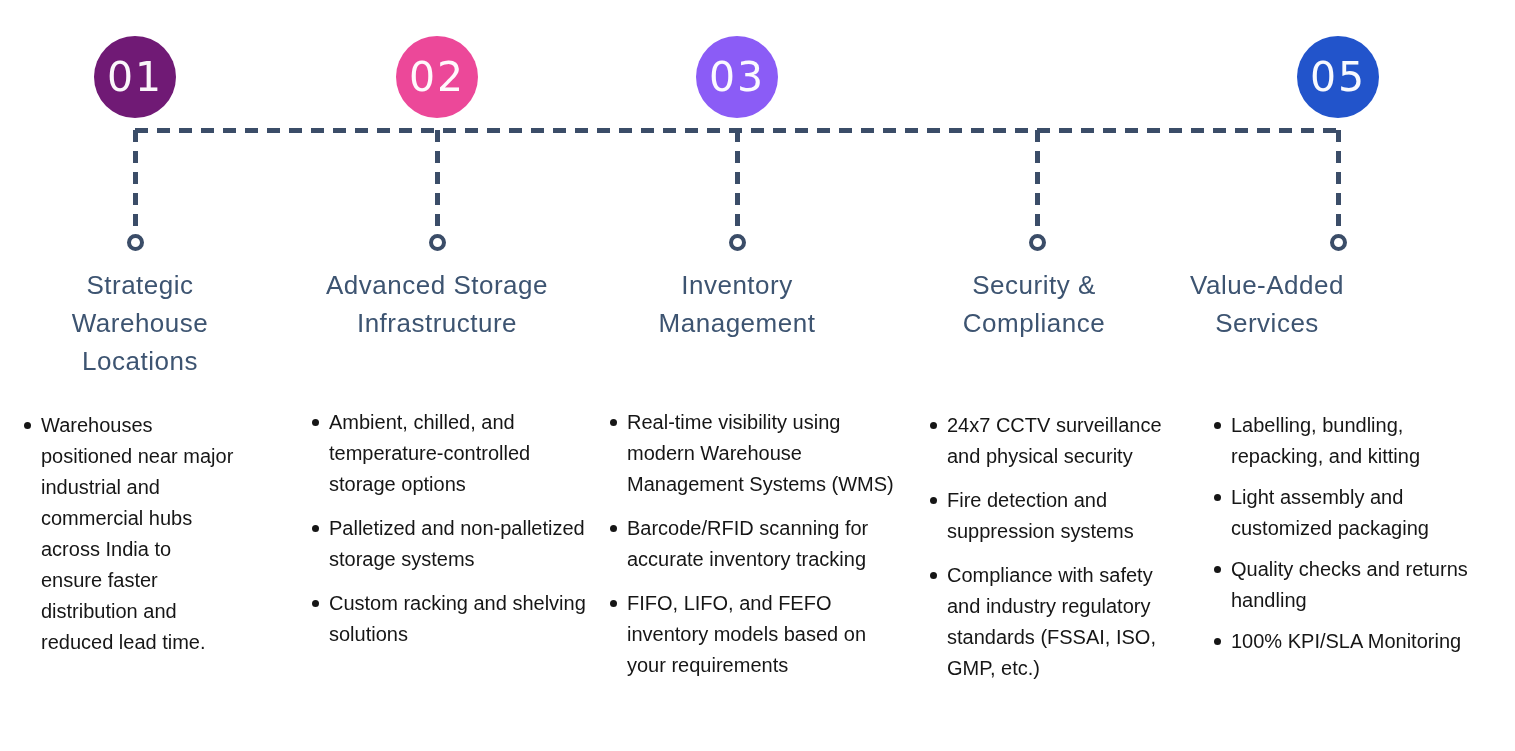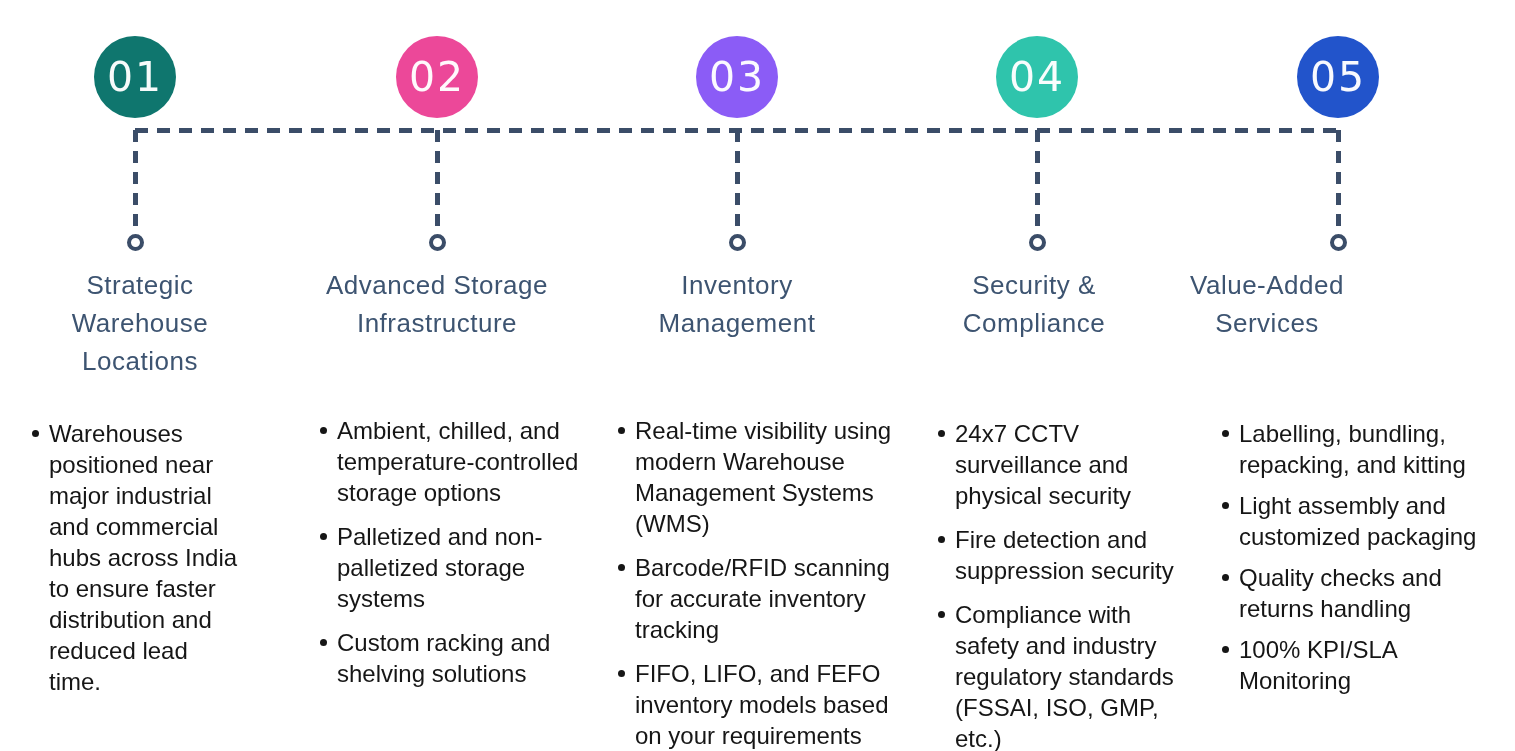--- a/index.html
+++ b/index.html
@@ -40,22 +40,22 @@
     text-align:center;color:#3D5471;
     font-size:26px;font-weight:normal;line-height:38px;letter-spacing:.5px;
   }
   .title-1{left:25px;width:230px}
   .title-2{left:287px;width:300px}
   .title-3{left:627px;width:220px}
   .title-4{left:924px;width:220px}
   .title-5{left:1147px;width:240px}
   
   .list{
-    position:absolute;margin:12px;padding:0;list-style:none;
-    color:#161616;font-size:24px;line-height:31px;
+    position:absolute;margin:4px;padding:0;list-style:none;
+    color:#161616;font-size:20px;line-height:31px;
   }
   .list li{position:relative;padding-left:19px;margin-bottom:13px;}
   .list li::before{
     content:"";position:absolute;left:2px;top:12px;width:7px;height:7px;
     border-radius:50%;background:#161616;
   }
   .list-1{top:406px;left:18px;width:215px}
   .list-2{top:403px;left:306px;width:280px}
   .list-3{top:403px;left:604px;width:292px}
   .list-4{top:406px;left:924px;width:240px}
@@ -72,31 +72,28 @@
   <div class="vline vline-2"></div>
   <div class="vline vline-3"></div>
   <div class="vline vline-4"></div>
   <div class="vline vline-5"></div>
   <div class="ring ring-1"></div>
   <div class="ring ring-2"></div>
   <div class="ring ring-3"></div>
   <div class="ring ring-4"></div>
   <div class="ring ring-5"></div>
 
-  <div class="circle circle-1" style="background: #0f766e;">
+  <div class="circle circle-1" style="background: #701a75;">
     <span>01</span>
   </div>
   <div class="circle circle-2" style="background: #ec4899;">
     <span>02</span>
   </div>
   <div class="circle circle-3" style="background: #8b5cf6;">
     <span>03</span>
-  </div>
-  <div class="circle circle-4" style="background: rgb(47, 196, 172);">
-    <span>04</span>
   </div>
   <div class="circle circle-5" style="background: rgb(34, 84, 203);">
     <span>05</span>
   </div>
 
   <h2 class="title title-1">Strategic Warehouse Locations</h2>
   <h2 class="title title-2">Advanced Storage Infrastructure</h2>
   <h2 class="title title-3">Inventory Management</h2>
   <h2 class="title title-4">Security &amp; Compliance</h2>
   <h2 class="title title-5">Value-Added Services</h2>
@@ -112,21 +109,21 @@
   </ul>
 
   <ul class="list list-3">
     <li><span>Real-time visibility using modern Warehouse Management Systems (WMS)</span></li>
     <li><span>Barcode/RFID scanning for accurate inventory tracking</span></li>
     <li><span>FIFO, LIFO, and FEFO inventory models based on your requirements</span></li>
   </ul>
 
   <ul class="list list-4">
     <li><span>24x7 CCTV surveillance and physical security</span></li>
-    <li><span>Fire detection and suppression security</span></li>
+    <li><span>Fire detection and suppression systems</span></li>
     <li><span>Compliance with safety and industry regulatory standards (FSSAI, ISO, GMP, etc.)</span></li>
   </ul>
 
   <ul class="list list-5">
     <li><span>Labelling, bundling, repacking, and kitting</span></li>
     <li><span>Light assembly and customized packaging</span></li>
     <li><span>Quality checks and returns handling</span></li>
     <li><span>100% KPI/SLA Monitoring</span></li>
   </ul>
 

